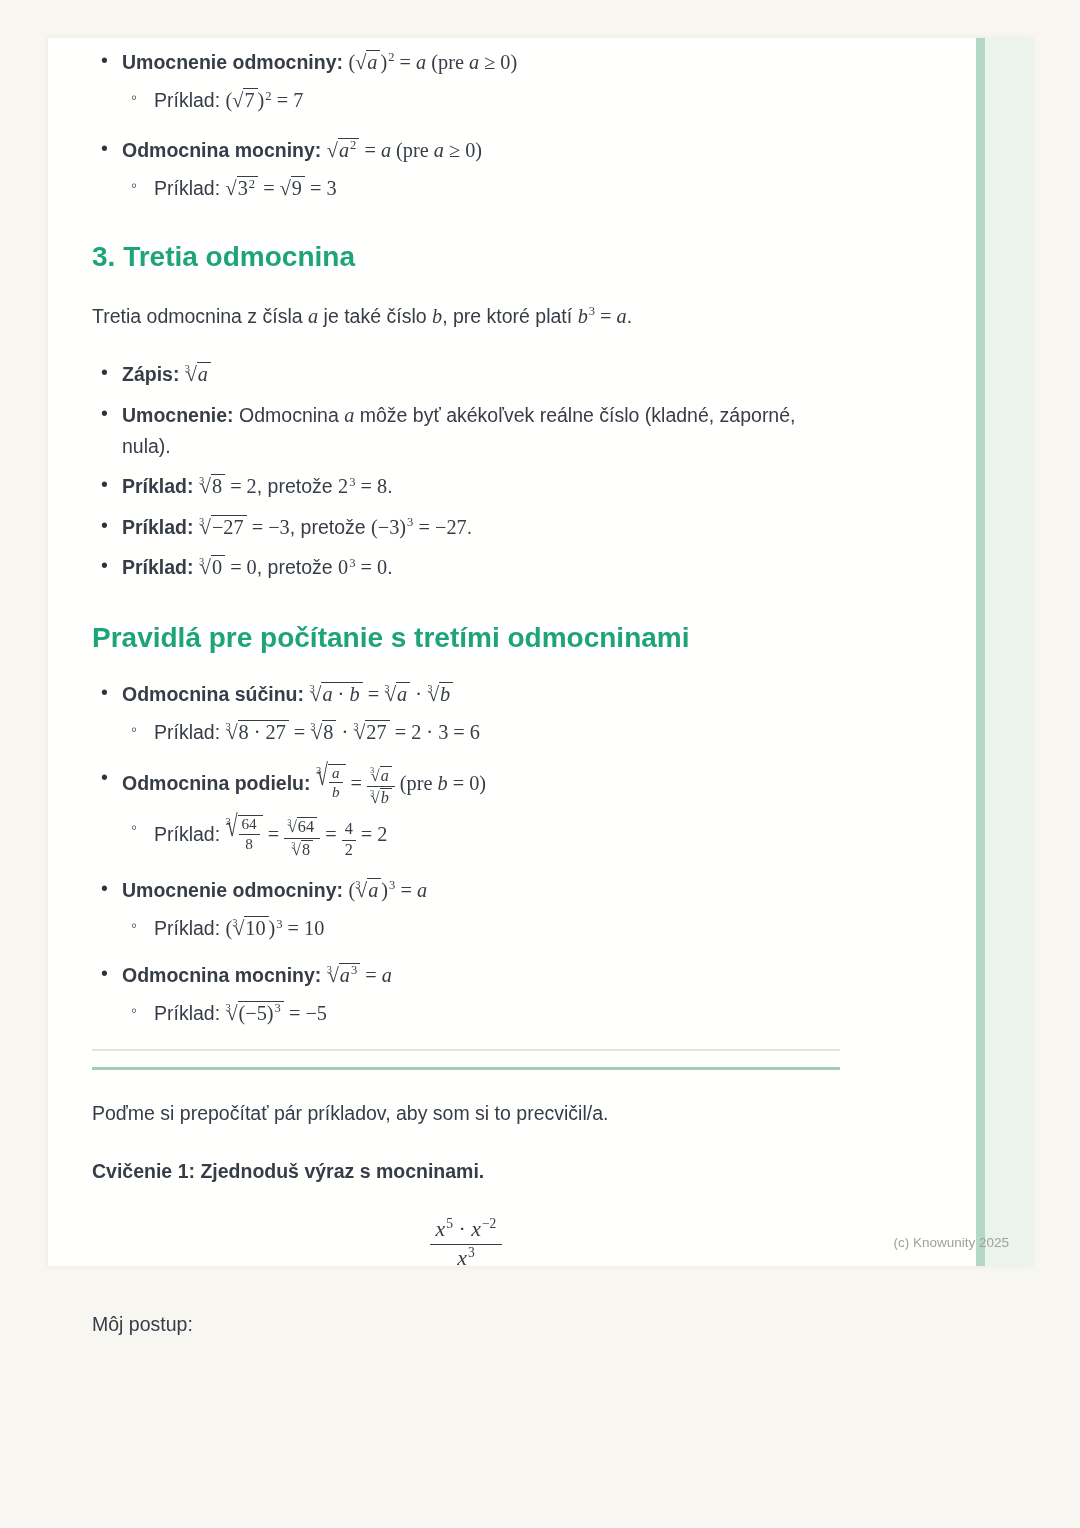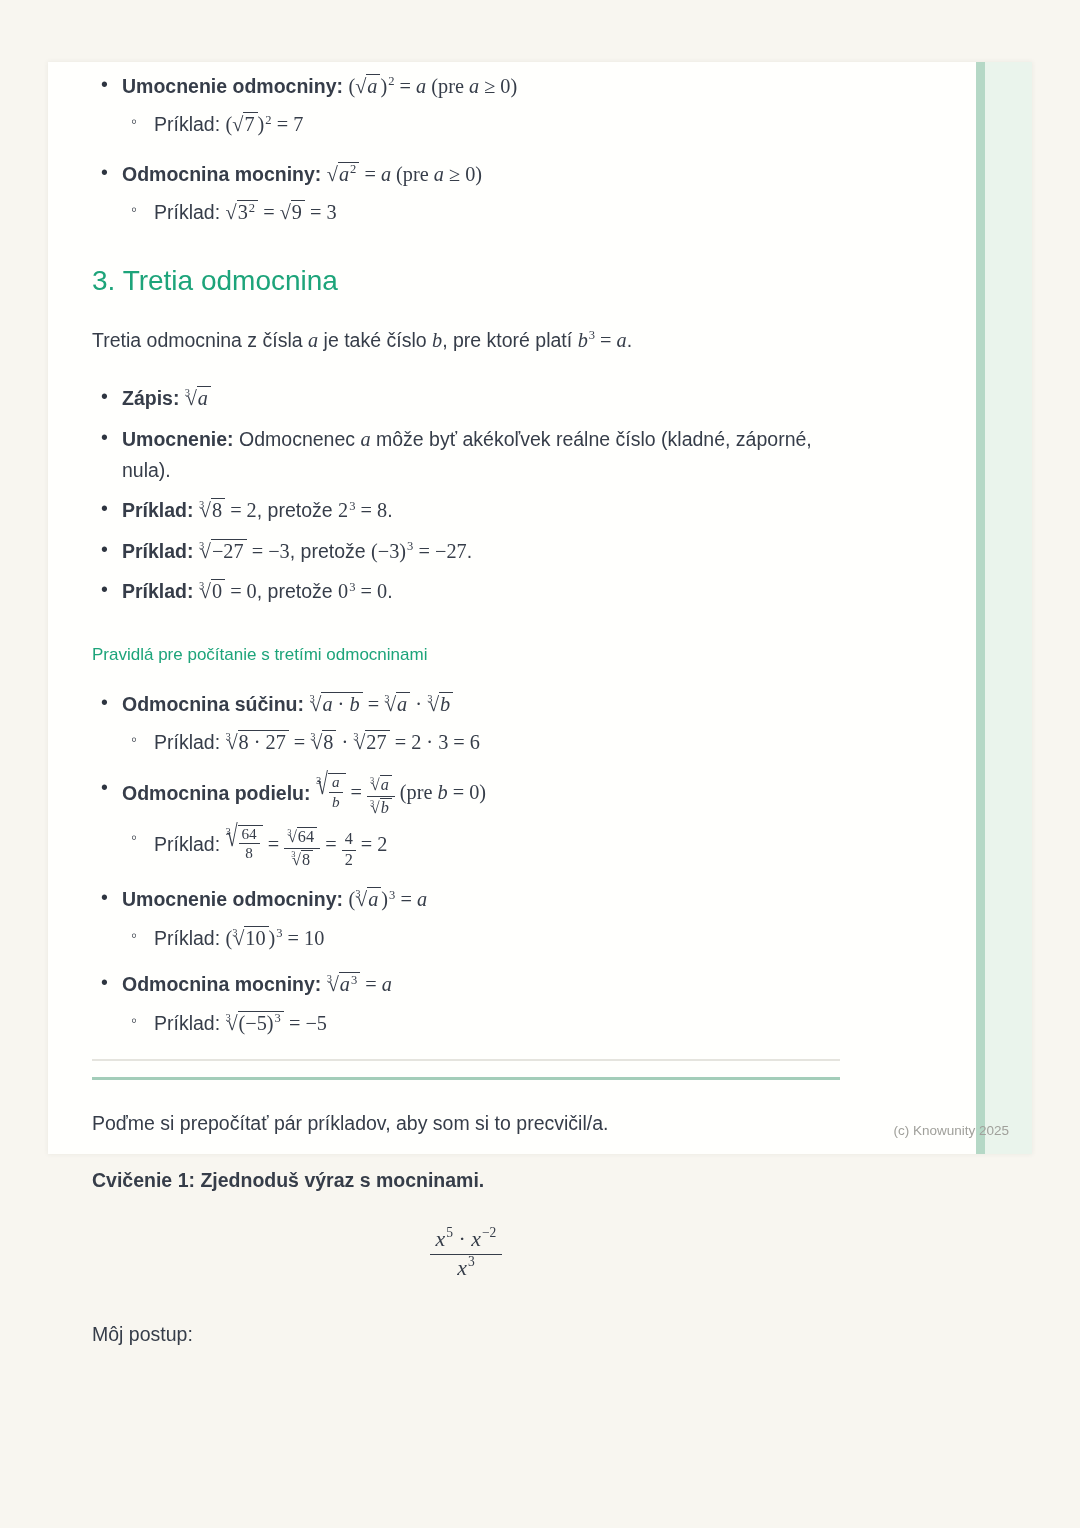--- a/index.html
+++ b/index.html
@@ -11,44 +11,44 @@
     --muted:#a0a09b;
   }
   html,body{margin:0;padding:0;}
   body{
     width:1080px;height:1528px;position:relative;overflow:hidden;
     background:#f8f6f0;
     font-family:"Liberation Sans",sans-serif;
     color:var(--text);
   }
   .card{
-    position:absolute;left:48px;top:62px;width:984px;height:1092px;
+    position:absolute;left:48px;top:38px;width:984px;height:1228px;
     background:#fffffd;box-shadow:0 0 5px rgba(60,60,50,0.08);
   }
   .strip{
     position:absolute;top:0;right:0;bottom:0;width:47px;
     background:var(--strip-fill);
     border-left:9px solid var(--strip-border);
     z-index:1;
   }
   .content{
     position:relative;z-index:0;
     padding:8px 192px 0 44px; 
     font-size:19.5px;line-height:1.6;
   }
   .row{position:relative;padding-left:30px;margin:0 0 6px 0;}
   .row.li1::before{content:"•";position:absolute;left:9px;top:-1px;color:#2e3540;}
   .row.li2{margin-left:32px;}
   .row.li2::before{content:"◦";position:absolute;left:7px;top:0;font-size:17px;color:#2e3540;}
   .group{margin-bottom:17px;}
   .list{margin-bottom:0;}
 
-  h1,h2,h3{color:var(--accent);font-weight:normal;}
+  h1,h2,h3{color:var(--accent);font-weight:bold;}
   h2{font-size:28px;line-height:1.25;margin:34px 0 22px 0;}
-  h3{font-size:17px;line-height:1.3;margin:36px 0 22px 0;}
+  h3{font-size:28px;line-height:1.3;margin:36px 0 22px 0;}
   h1{font-size:36px;line-height:1.2;margin:42px 0 0 0;}
   .h1-rule{height:3px;background:var(--underline);margin:16px 0 0 0;}
   .divider{height:2px;background:#e5e4de;margin:20px 0 0 0;}
   p.para{margin:26px 0 0 0;}
   .seg-b{font-weight:bold;}
   .seg-i{}
 
   
   .math{font-family:"Liberation Serif",serif;font-size:1.04em;white-space:nowrap;}
   .mi{font-style:italic;}
@@ -101,21 +101,21 @@
     </div>
 
     <h2>3. Tretia odmocnina</h2>
     <p class="para"><span class="seg-t">Tretia odmocnina z čísla </span><span class="math"><span class="mi">a</span></span><span class="seg-t"> je také číslo </span><span class="math"><span class="mi">b</span></span><span class="seg-t">, pre ktoré platí </span><span class="math"><span class="mi">b</span><sup class="msup"><span class="mo">3</span></sup><span class="mo"> = </span><span class="mi">a</span></span><span class="seg-t">.</span></p>
 
     <div class="list" style="margin-top:26px;">
       <div class="row li1" style="margin-bottom:8px;">
         <span class="line"><span class="seg-b">Zápis: </span><span class="math"><span class="sqrt"><span class="ridx">3</span><span class="rsign">√</span><span class="rbody"><span class="mi">a</span></span></span></span></span>
       </div>
       <div class="row li1" style="margin-bottom:8px;">
-        <span class="line"><span class="seg-b">Umocnenie: </span><span class="seg-t">Odmocnenec </span><span class="math"><span class="mi">a</span></span><span class="seg-t"> môže byť </span><span class="seg-i">akékoľvek</span><span class="seg-t"> reálne číslo (kladné, záporné, nula).</span></span>
+        <span class="line"><span class="seg-b">Umocnenie: </span><span class="seg-t">Odmocnina </span><span class="math"><span class="mi">a</span></span><span class="seg-t"> môže byť </span><span class="seg-i">akékoľvek</span><span class="seg-t"> reálne číslo (kladné, záporné, nula).</span></span>
       </div>
       <div class="row li1" style="margin-bottom:8px;">
         <span class="line"><span class="seg-b">Príklad: </span><span class="math"><span class="sqrt"><span class="ridx">3</span><span class="rsign">√</span><span class="rbody"><span class="mo">8</span></span></span><span class="mo"> = 2</span></span><span class="seg-t">, pretože </span><span class="math"><span class="mo">2</span><sup class="msup"><span class="mo">3</span></sup><span class="mo"> = 8</span></span><span class="seg-t">.</span></span>
       </div>
       <div class="row li1" style="margin-bottom:8px;">
         <span class="line"><span class="seg-b">Príklad: </span><span class="math"><span class="sqrt"><span class="ridx">3</span><span class="rsign">√</span><span class="rbody"><span class="mo">−27</span></span></span><span class="mo"> = −3</span></span><span class="seg-t">, pretože </span><span class="math"><span class="mo">(−3)</span><sup class="msup"><span class="mo">3</span></sup><span class="mo"> = −27</span></span><span class="seg-t">.</span></span>
       </div>
       <div class="row li1">
         <span class="line"><span class="seg-b">Príklad: </span><span class="math"><span class="sqrt"><span class="ridx">3</span><span class="rsign">√</span><span class="rbody"><span class="mo">0</span></span></span><span class="mo"> = 0</span></span><span class="seg-t">, pretože </span><span class="math"><span class="mo">0</span><sup class="msup"><span class="mo">3</span></sup><span class="mo"> = 0</span></span><span class="seg-t">.</span></span>
       </div>

